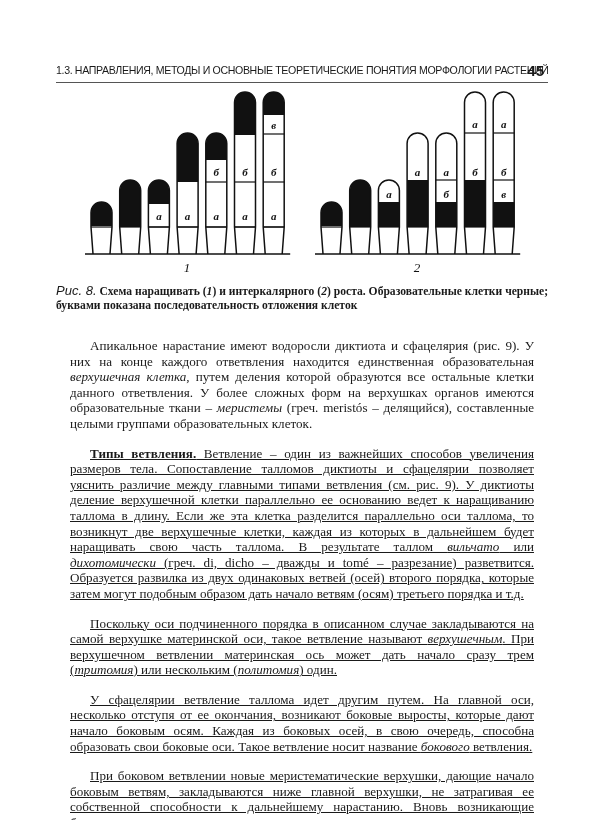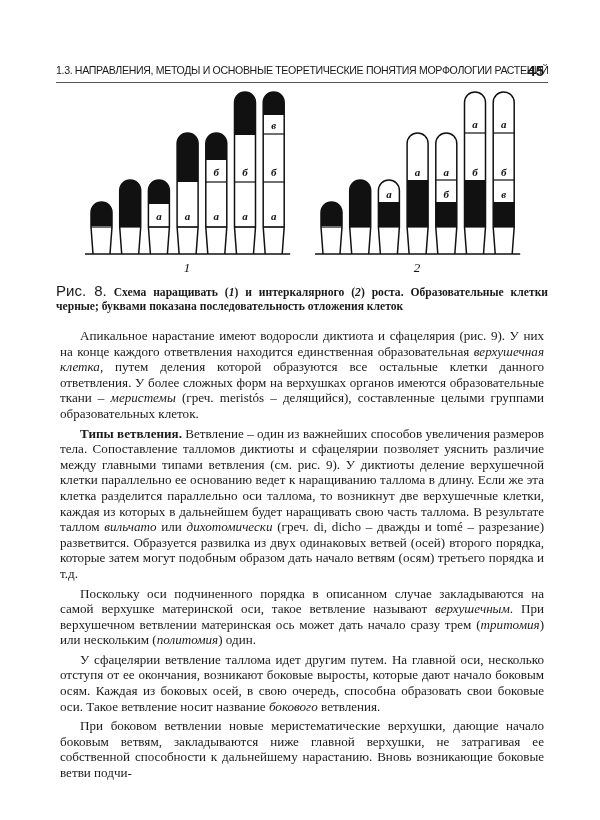--- a/index.html
+++ b/index.html
@@ -3,25 +3,25 @@
 <meta charset="utf-8">
 <style>
   html, body { margin:0; padding:0; background:#ffffff; }
   body { width:600px; height:820px; position:relative; overflow:hidden; color:#1a1a1a; }
   .running-head { position:absolute; left:56px; top:62px; width:492px; height:20px; border-bottom:1px solid #555; }
   .running-title { position:absolute; left:0; top:2px; font-family:"Liberation Sans", sans-serif; font-size:10.6px; letter-spacing:-0.35px; color:#1a1a1a; white-space:nowrap; }
   .page-number { position:absolute; right:4px; top:0px; font-family:"Liberation Sans", sans-serif; font-size:15px; font-weight:bold; }
   .figure { position:absolute; left:0; top:85px; width:600px; height:200px; }
   .figure svg { position:absolute; left:0; top:0; }
   .caption { position:absolute; left:56px; top:284px; width:492px; font-family:"Liberation Serif", serif; font-size:11.6px; line-height:14px; font-weight:bold; text-align:justify; }
-  .caption .lead { font-family:"Liberation Sans", sans-serif; font-weight:normal; font-size:15px; }
+  .caption .lead { font-family:"Liberation Sans", sans-serif; font-weight:normal; font-size:13px;font-style:italic; }
   .caption i { font-weight:bold; }
   .body-text { position:absolute; left:56px; top:324px; width:492px; font-family:"Liberation Serif", serif; font-size:13.1px; line-height:15.6px; }
-  .body-text p { margin:4px; text-indent:20px; text-align:justify; text-align-last:left; hyphens:manual; }
-  .body-text p.gap { margin-top:4px; }
+  .body-text p { margin:14px; text-indent:20px; text-align:justify; text-align-last:left; hyphens:manual; }
+  .body-text p.gap { margin-top:4px;text-decoration:underline; }
   .body-text b { font-weight:bold; }
   .body-text i { font-style:italic; }
   .lbl { font-family:"Liberation Serif", serif; font-style:italic; font-size:11px; font-weight:bold; }
   .fig-num { font-family:"Liberation Serif", serif; font-style:italic; font-size:13px; }
 </style>
 </head>
 <body>
 
 <div class="running-head">
   <span class="running-title">1.3. НАПРАВЛЕНИЯ, МЕТОДЫ И ОСНОВНЫЕ ТЕОРЕТИЧЕСКИЕ ПОНЯТИЯ МОРФОЛОГИИ РАСТЕНИЙ</span>

